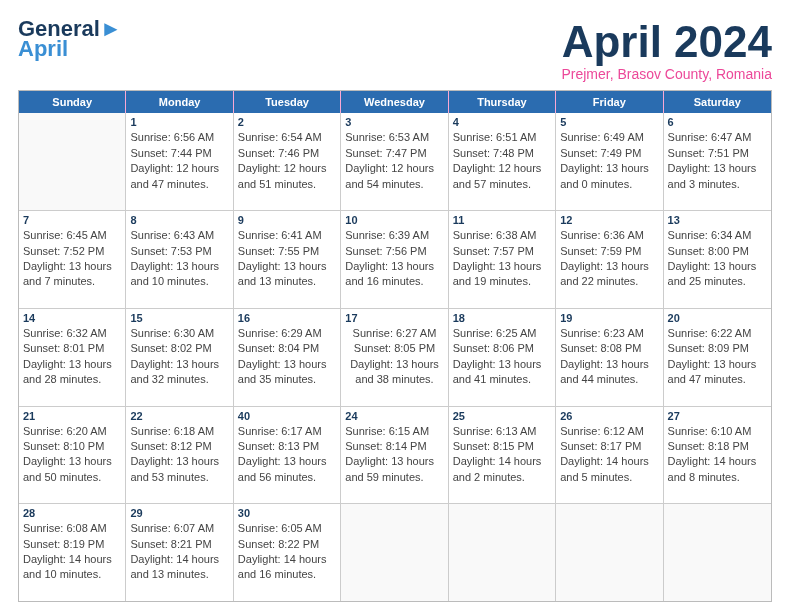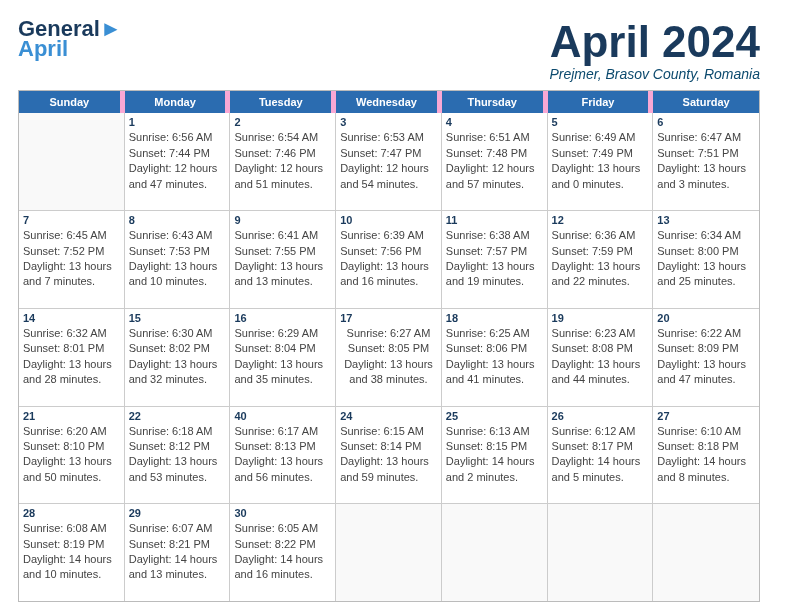--- a/index.html
+++ b/index.html
@@ -6,21 +6,21 @@
     body {
       width: 792px;
       height: 612px;
       font-family: Arial, sans-serif;
       background: #fff;
       overflow: hidden;
     }
     .page {
       width: 792px;
       height: 612px;
-      padding: 18px 32px 10px 18px;
+      padding: 18px 20px 10px 18px;
       display: flex;
       flex-direction: column;
     }
     .header {
       display: flex;
       align-items: flex-start;
       justify-content: space-between;
       margin-bottom: 8px;
     }
     .logo {
@@ -32,40 +32,39 @@
       text-align: right;
     }
     .month-title {
       font-size: 44px;
       font-weight: bold;
       color: #1a3a5c;
       line-height: 1.1;
     }
     .location {
       font-size: 14px;
-      color: #0c4a6e;
-      font-style: italic;
+      color: #ec4899;
     }
     .calendar {
       flex: 1;
       display: flex;
       flex-direction: column;
     }
     .cal-header {
       display: grid;
       grid-template-columns: repeat(7, 1fr);
       background: #2b6cb0;
     }
     .cal-header-cell {
       color: #fff;
       font-size: 11px;
       font-weight: bold;
       padding: 5px 4px;
       text-align: center;
-      border-right: 5px solid #f9a8d4;
+      border-right: 1px solid #f9a8d4;
     }
     .cal-header-cell:last-child { border-right: none; }
     .cal-body {
       flex: 1;
       display: flex;
       flex-direction: column;
     }
     .cal-row {
       display: grid;
       grid-template-columns: repeat(7, 1fr);

